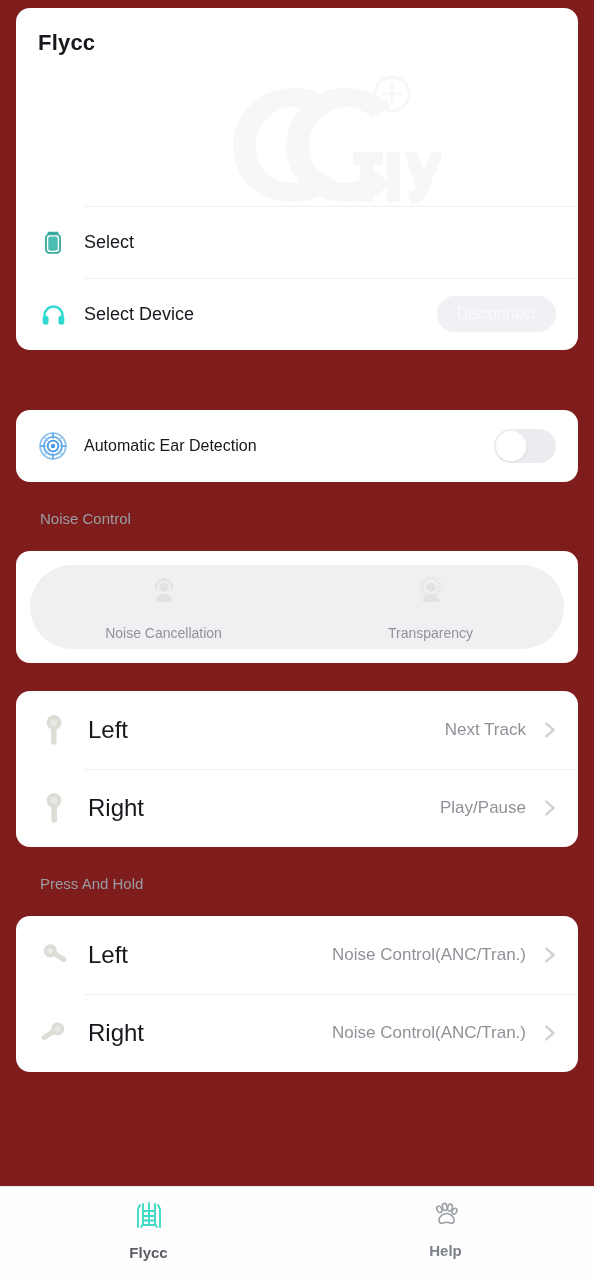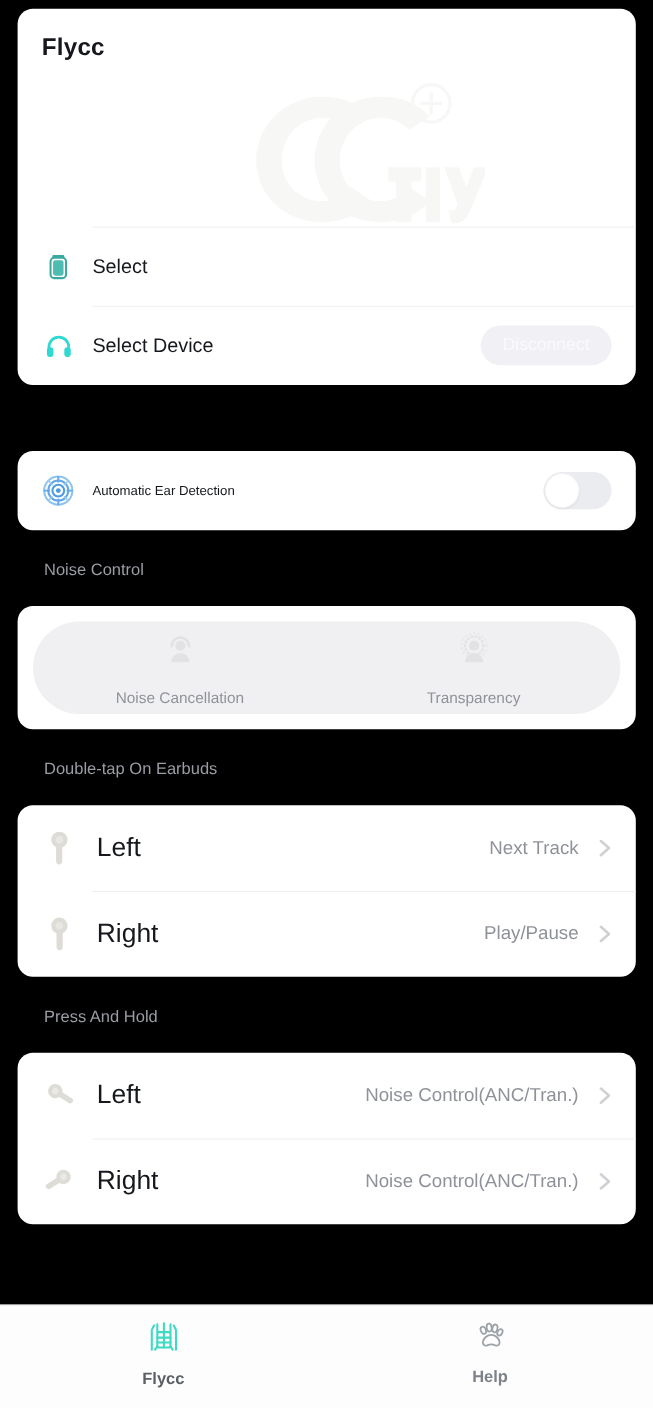--- a/index.html
+++ b/index.html
@@ -10,21 +10,21 @@
     font-family: "Liberation Sans", sans-serif;
     -webkit-font-smoothing: antialiased;
   }
   body { position: relative; overflow: hidden; }
 
   .screen {
     width: 594px;
     height: 1280px;
     display: flex;
     flex-direction: column;
-    background: #000000;
+    background: #7f1d1d;
   }
 
   .scroll {
     flex: 1 1 auto;
     overflow: hidden;
     padding: 0 16px;
   }
 
   .card {
     background: #ffffff;
@@ -95,21 +95,21 @@
     padding: 9px 20px;
     cursor: pointer;
   }
 
   
   .gap { height: 60px; }
   .gap-sm { height: 28px; }
 
   .ear-card { padding: 0; }
   .ear-row { min-height: 72px; }
-  .ear-label { font-size: 12px; color: #16181d; }
+  .ear-label { font-size: 16px; color: #16181d; }
 
   .toggle {
     width: 62px;
     height: 34px;
     border-radius: 17px;
     background: #ebecf0;
     position: relative;
     flex: 0 0 62px;
     cursor: pointer;
   }
@@ -314,21 +314,20 @@
             </svg>
           </span>
           <span class="segment-label">Transparency</span>
         </div>
 
       </div>
     </div>
 
     <div class="gap-sm"></div>
 
-    <div class="section-title">Double-tap On Earbuds</div>
     <div class="card">
 
       <div class="action-row">
         <span class="action-icon">
           <svg viewBox="0 0 24 34" width="24" height="34">
             <circle cx="12" cy="9.5" r="7.4" fill="#dedcd6"></circle>
             <circle cx="12" cy="9.5" r="3.4" fill="#e8e7e2"></circle>
             <path d="M9 15 h5.6 v14 a2.8 2.8 0 0 1 -5.6 0 z" fill="#dedcd6"></path>
           </svg>
         </span>

